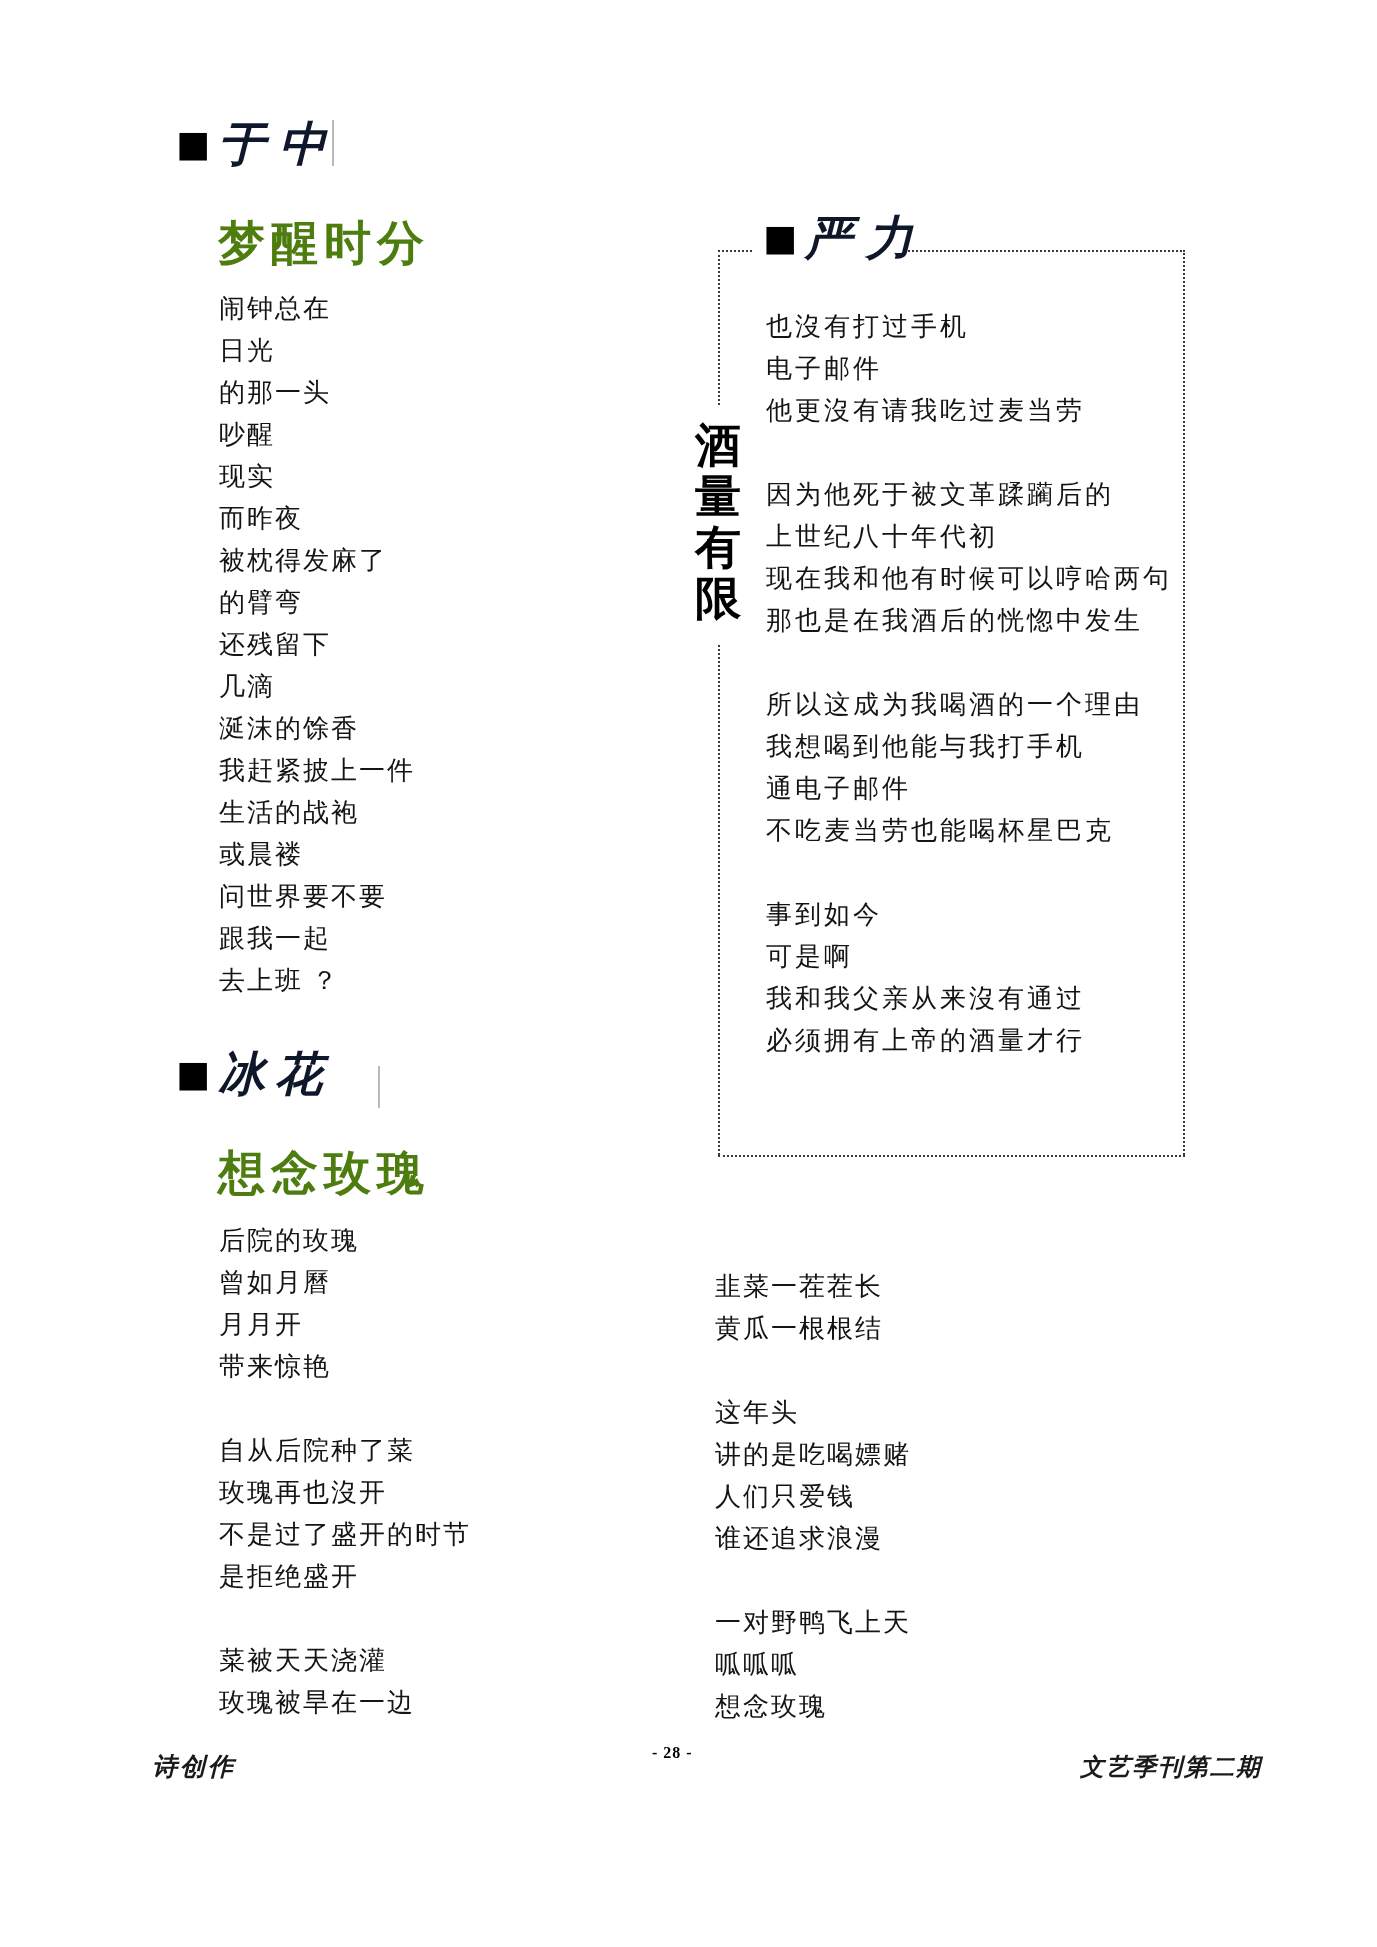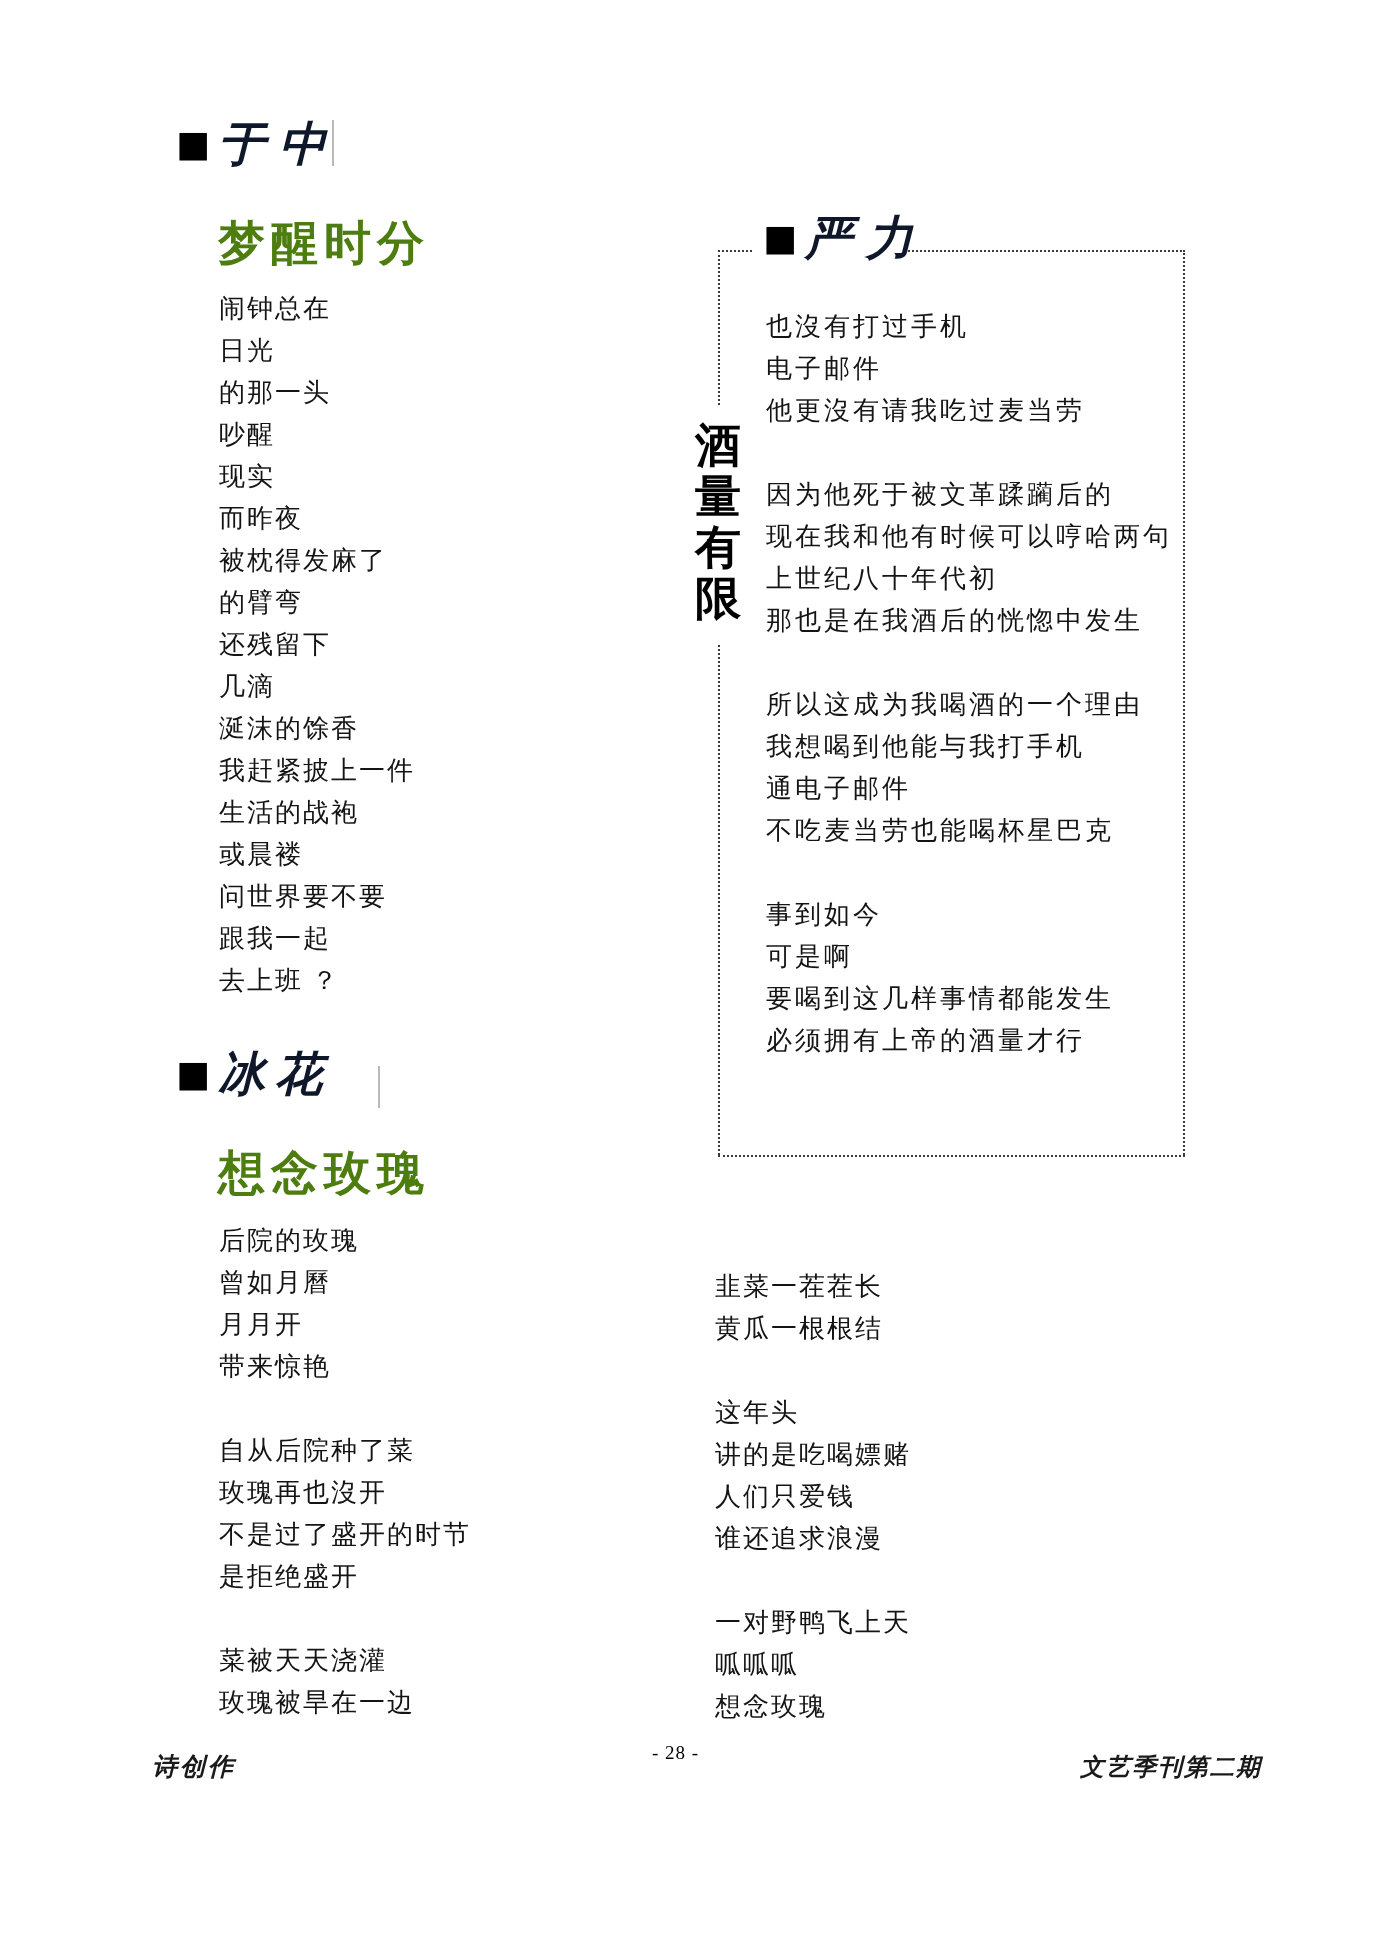--- a/index.html
+++ b/index.html
@@ -74,22 +74,22 @@
   .footer-text{
     position:absolute;
     font-style:italic;font-weight:bold;
     font-size:25px;line-height:30px;
     letter-spacing:3px;
     color:#1a1a1a;
     white-space:nowrap;
   }
   .page-number{
     position:absolute;
-    font-weight:normal;
-    font-size:19px;line-height:30px;
+    font-weight:bold;
+    font-size:16px;line-height:30px;
     letter-spacing:1px;
     color:#000;
     white-space:nowrap;
   }
 </style>
 </head>
 <body>
 
 <div class="page">
 
@@ -162,32 +162,32 @@
       <div class="v-char">有</div>
       <div class="v-char">限</div>
     </div>
 
   <div class="poem-body right-poem" style="left:766px;top:306px;">
       <div class="poem-line">也沒有打过手机</div>
       <div class="poem-line">电子邮件</div>
       <div class="poem-line">他更沒有请我吃过麦当劳</div>
       <div class="poem-line blank">&nbsp;</div>
       <div class="poem-line">因为他死于被文革蹂躏后的</div>
+      <div class="poem-line">上世纪八十年代初</div>
       <div class="poem-line">现在我和他有时候可以哼哈两句</div>
-      <div class="poem-line">上世纪八十年代初</div>
       <div class="poem-line">那也是在我酒后的恍惚中发生</div>
       <div class="poem-line blank">&nbsp;</div>
       <div class="poem-line">所以这成为我喝酒的一个理由</div>
       <div class="poem-line">我想喝到他能与我打手机</div>
       <div class="poem-line">通电子邮件</div>
       <div class="poem-line">不吃麦当劳也能喝杯星巴克</div>
       <div class="poem-line blank">&nbsp;</div>
       <div class="poem-line">事到如今</div>
       <div class="poem-line">可是啊</div>
-      <div class="poem-line">要喝到这几样事情都能发生</div>
+      <div class="poem-line">我和我父亲从来沒有通过</div>
       <div class="poem-line">必须拥有上帝的酒量才行</div>
     </div>
 
   <div class="poem-body" style="left:715px;top:1266px;">
       <div class="poem-line">韭菜一茬茬长</div>
       <div class="poem-line">黄瓜一根根结</div>
       <div class="poem-line blank">&nbsp;</div>
       <div class="poem-line">这年头</div>
       <div class="poem-line">讲的是吃喝嫖赌</div>
       <div class="poem-line">人们只爱钱</div>

